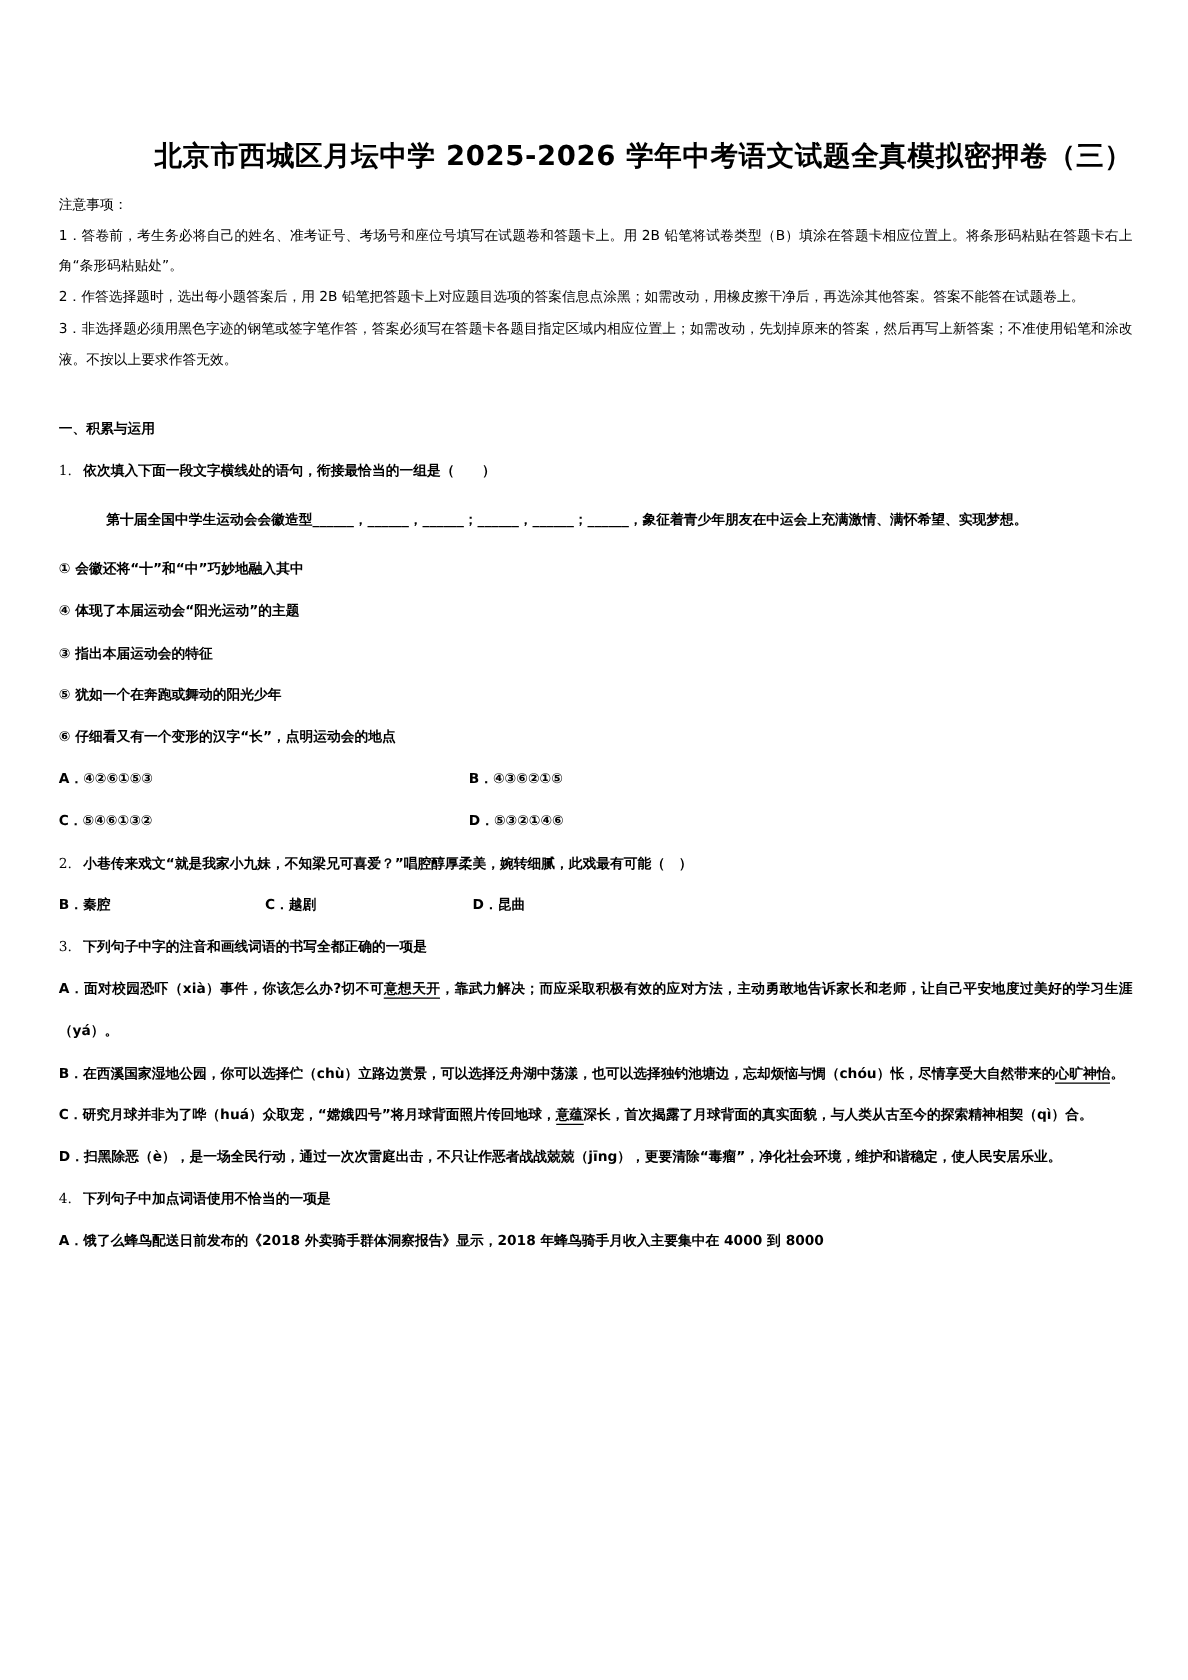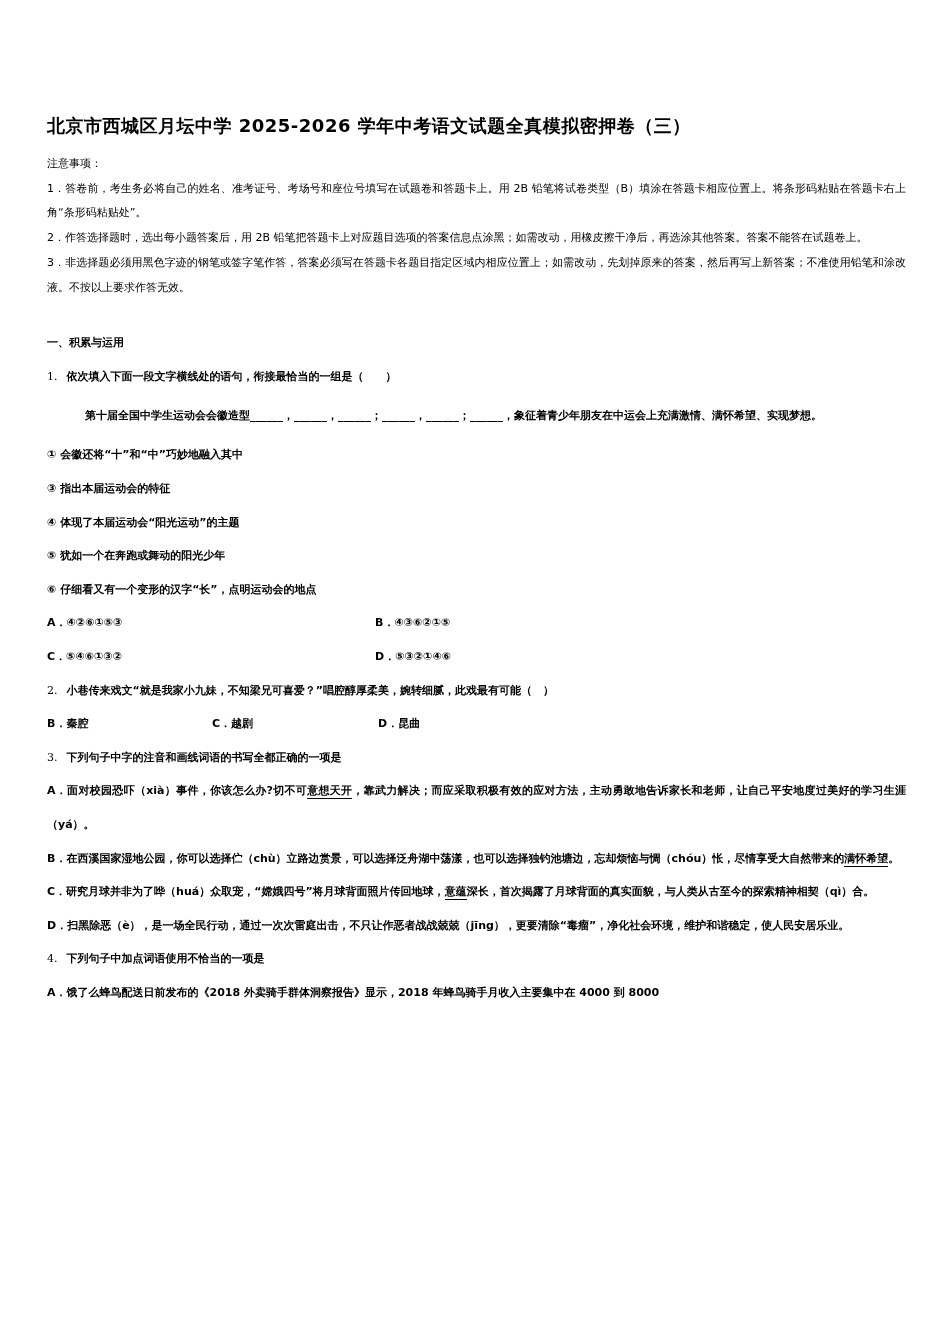--- a/index.html
+++ b/index.html
@@ -13,24 +13,24 @@
     height: 1344px;
     box-sizing: border-box;
     padding: 112px 44px 0 47px;
     background: #ffffff;
     color: #000000;
     font-family: "DejaVu Sans", "Liberation Sans", sans-serif;
     overflow: hidden;
   }
   .title {
     margin: 0;
-    font-size: 18px;
+    font-size: 22px;
     line-height: 28px;
     font-weight: 700;
-    text-align: left;
+    text-align: right;
     letter-spacing: 0.5px;
   }
   .notice {
     margin-top: 12px;
     font-size: 11px;
     line-height: 24.7px;
     font-weight: 400;
     text-align: justify;
   }
   .notice p { margin: 0; }
@@ -82,22 +82,22 @@
 
   <div class="main">
 
     <div>一、积累与运用</div>
 
     <div class="stem">
       <span class="qnum">1.</span><span>依次填入下面一段文字横线处的语句，衔接最恰当的一组是（　　）</span>
     </div>
     <p class="passage">第十届全国中学生运动会会徽造型______，______，______；______，______；______，象征着青少年朋友在中运会上充满激情、满怀希望、实现梦想。</p>
     <div>① 会徽还将“十”和“中”巧妙地融入其中</div>
+    <div>④ 体现了本届运动会“阳光运动”的主题</div>
     <div>③ 指出本届运动会的特征</div>
-    <div>④ 体现了本届运动会“阳光运动”的主题</div>
     <div>⑤ 犹如一个在奔跑或舞动的阳光少年</div>
     <div>⑥ 仔细看又有一个变形的汉字“长”，点明运动会的地点</div>
     <div class="opt-grid">
       <div class="row">
         <div class="cell-a">A．④②⑥①⑤③</div>
         <div class="cell-b">B．④③⑥②①⑤</div>
       </div>
       <div class="row">
         <div class="cell-a">C．⑤④⑥①③②</div>
         <div class="cell-b">D．⑤③②①④⑥</div>
@@ -110,21 +110,21 @@
     <div class="opt-row">
       <div class="c2">B．秦腔</div>
       <div class="c3">C．越剧</div>
       <div class="c4">D．昆曲</div>
     </div>
 
     <div class="stem">
       <span class="qnum">3.</span><span>下列句子中字的注音和画线词语的书写全都正确的一项是</span>
     </div>
     <p class="para"><span>A．面对校园恐吓（xià）事件，你该怎么办?切不可</span><span class="ul">意想天开</span><span>，靠武力解决；而应采取积极有效的应对方法，主动勇敢地告诉家长和老师，让自己平安地度过美好的学习生涯（yá）。</span></p>
-    <p class="para"><span>B．在西溪国家湿地公园，你可以选择伫（chù）立路边赏景，可以选择泛舟湖中荡漾，也可以选择独钓池塘边，忘却烦恼与惆（chóu）怅，尽情享受大自然带来的</span><span class="ul">满怀希望</span><span>。</span></p>
+    <p class="para"><span>B．在西溪国家湿地公园，你可以选择伫（chù）立路边赏景，可以选择泛舟湖中荡漾，也可以选择独钓池塘边，忘却烦恼与惆（chóu）怅，尽情享受大自然带来的</span><span class="ul">心旷神怡</span><span>。</span></p>
     <p class="para"><span>C．研究月球并非为了哗（huá）众取宠，“嫦娥四号”将月球背面照片传回地球，</span><span class="ul">意蕴</span><span>深长，首次揭露了月球背面的真实面貌，与人类从古至今的探索精神相契（qì）合。</span></p>
     <p class="para"><span>D．扫黑除恶（è），是一场全民行动，通过一次次雷庭出击，不只让作恶者战战兢兢（jīng），更要清除“毒瘤”，净化社会环境，维护和谐稳定，使人民安居乐业。</span></p>
 
     <div class="stem">
       <span class="qnum">4.</span><span>下列句子中加点词语使用不恰当的一项是</span>
     </div>
     <p class="para">A．饿了么蜂鸟配送日前发布的《2018 外卖骑手群体洞察报告》显示，2018 年蜂鸟骑手月收入主要集中在 4000 到 8000</p>
 
   </div>
 </div>

